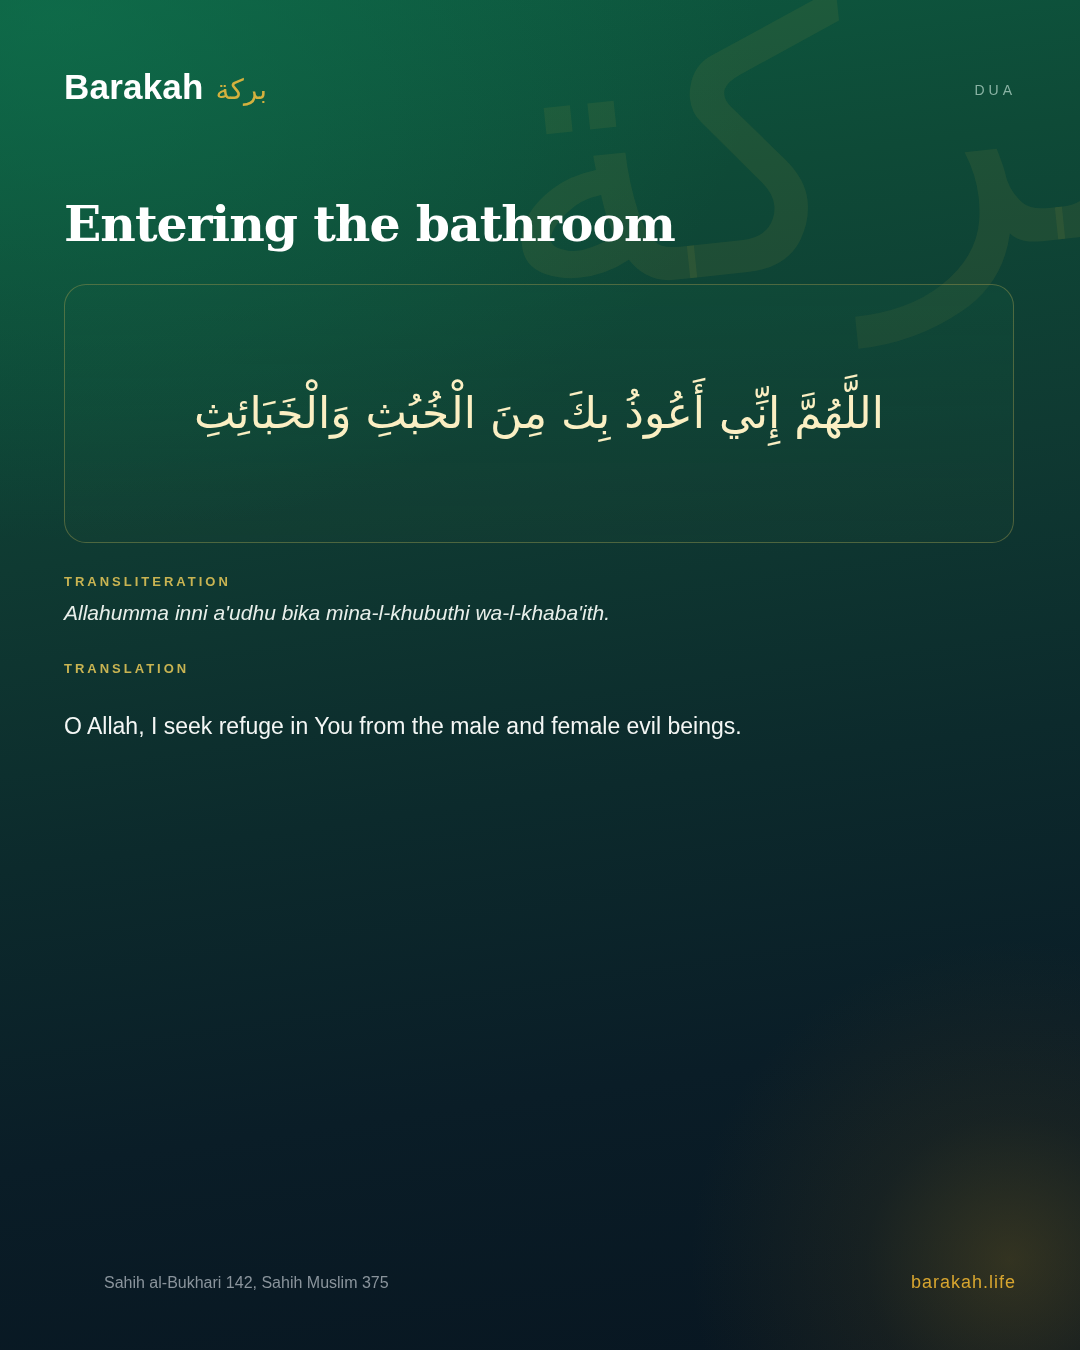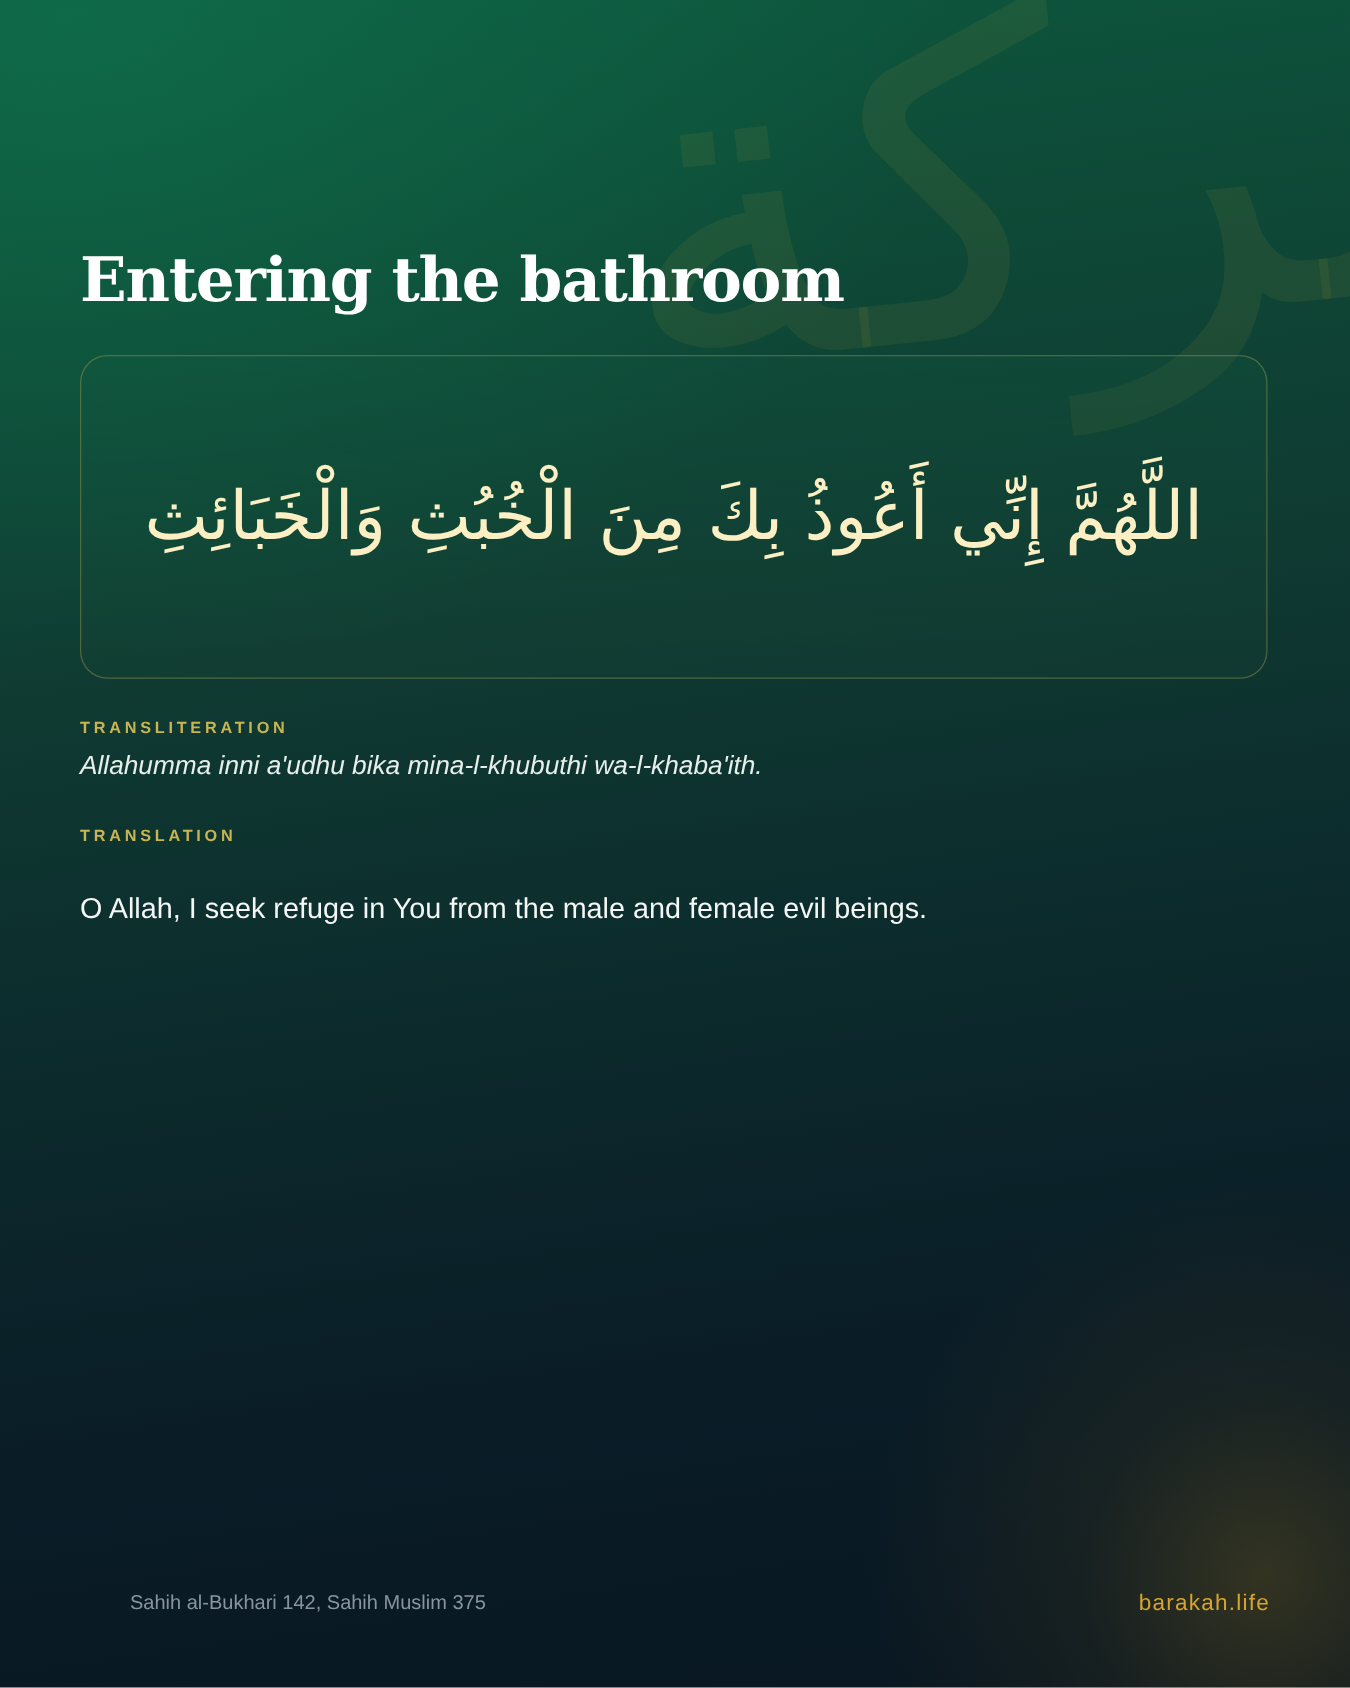--- a/index.html
+++ b/index.html
@@ -99,21 +99,21 @@
       border: 1px solid rgba(170, 160, 80, 0.40);
       border-radius: 22px;
       background: linear-gradient(180deg, rgba(20, 90, 65, 0.25) 0%, rgba(30, 75, 55, 0.18) 100%);
       display: flex;
       align-items: center;
       justify-content: center;
       box-sizing: border-box;
     }
     .arabic {
       font-family: "DejaVu Sans", sans-serif;
-      font-size: 54px;
+      font-size: 44px;
       line-height: 1.6;
       color: #fbefc3;
       direction: rtl;
       text-align: center;
       white-space: nowrap;
     }
     .section-label {
       position: absolute;
       left: 64px;
       font-family: "Liberation Sans", sans-serif;
@@ -164,20 +164,27 @@
       color: #d7a52f;
     }
   </style>
 </head>
 <body>
 
 <div class="page">
 
   <div class="watermark">بركة</div>
 
+  <header class="header">
+    <div class="brand">
+      <span class="brand-name">Barakah</span>
+      <span class="brand-arabic">بركة</span>
+    </div>
+    <span class="category">DUA</span>
+  </header>
 
 
   <h1 class="title" style="margin:0;">Entering the bathroom</h1>
 
   <div class="card">
     <div class="arabic">اللَّهُمَّ إِنِّي أَعُوذُ بِكَ مِنَ الْخُبُثِ وَالْخَبَائِثِ</div>
   </div>
 
   <div class="section-label translit-label">TRANSLITERATION</div>
   <div class="translit">Allahumma inni a'udhu bika mina-l-khubuthi wa-l-khaba'ith.</div>

